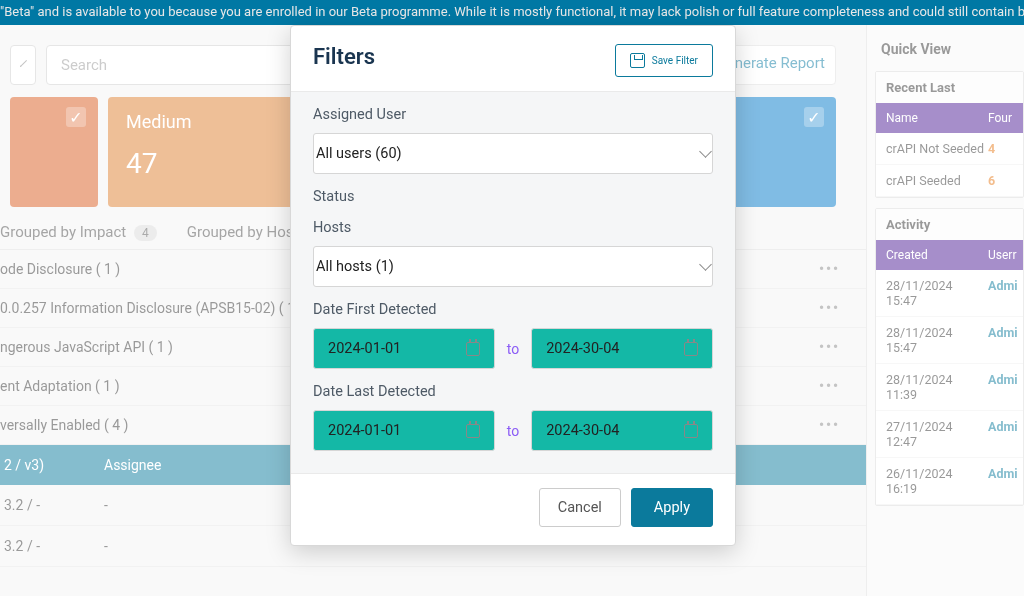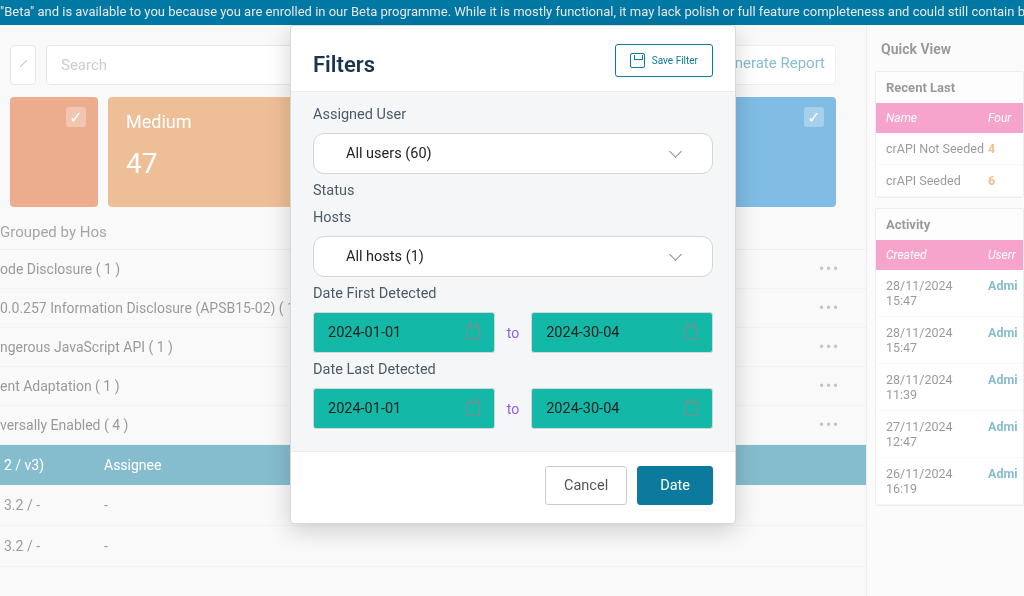--- a/index.html
+++ b/index.html
@@ -37,41 +37,41 @@
     .table-header .th2 { padding-left: 4px; }
     .trow { display: flex; border-bottom: 1px solid #e4e4e4; padding: 12px 0; font-size: 14px; color: #333; }
     .trow .td1 { width: 100px; padding-left: 4px; }
     .trow .td2 { padding-left: 4px; }
     
     
     .right-panel { position: absolute; right: 0; top: 0; width: 158px; background: #f7f7f7; border-left: 1px solid #ddd; height: 100%; padding: 16px 0 0 8px; overflow: hidden; }
     .qv-title { font-size: 14px; font-weight: bold; color: #333; margin-bottom: 14px; padding-left: 6px; }
     .qv-box { border: 1px solid #d8d8d8; border-radius: 2px; margin-bottom: 10px; background: #fff; overflow: hidden; }
     .qv-box-title { font-size: 13px; font-weight: bold; padding: 8px 10px; color: #333; background: #fbfbfb; }
-    .qv-header-row { background: #ec4899; color: #fff; display: flex; font-size: 12px; padding: 8px 0; font-style: italic; }
+    .qv-header-row { background: #4c1d95; color: #fff; display: flex; font-size: 12px; padding: 8px 0; }
     .qv-header-row .c1 { width: 110px; padding-left: 10px; }
     .qv-header-row .c2 { padding-left: 2px; }
     .qv-row { display: flex; font-size: 12.5px; border-bottom: 1px solid #eee; padding: 8px 0; color: #333; }
     .qv-row .c1 { width: 110px; padding-left: 10px; }
     .qv-row .c2 { padding-left: 2px; font-weight: bold; }
     .qv-row .c2.orange { color: #e67a1a; }
     .qv-row .c2.teal { color: #0b7a9c; }
     
     
     .modal { position: absolute; left: 290px; top: 0; width: 446px; background: #fff; border: 1px solid #d8d8d8; border-radius: 4px; box-shadow: 0 6px 24px rgba(0,0,0,0.18); z-index: 10; }
-    .modal-header { display: flex; align-items: flex-end; justify-content: space-between; padding: 18px 22px 14px; }
+    .modal-header { display: flex; align-items: flex-start; justify-content: space-between; padding: 18px 22px 14px; }
     .modal-title { font-size: 22px; font-weight: 600; color: #1a3550; }
     .save-filter-btn { border: 1px solid #0b7a9c; color: #0b7a9c; background: #fff; padding: 8px 14px; border-radius: 3px; font-size: 10px; display: flex; align-items: center; gap: 7px; cursor: pointer; }
     .save-icon { width: 15px; height: 15px; border: 1.5px solid #0b7a9c; border-radius: 2px; position: relative; }
     .save-icon::before { content: ''; position: absolute; top: 1px; left: 3px; width: 7px; height: 4px; border: 1.5px solid #0b7a9c; border-top: none; }
     
     .modal-body { background: #f5f6f7; padding: 14px 22px 22px; border-top: 1px solid #eaeaea; border-bottom: 1px solid #eaeaea; }
-    .field-group { margin-bottom: 8px; }
+    .field-group { margin-bottom: 14px; }
     .field-label { font-size: 14.5px; color: #4e5a66; margin-bottom: 10px; display: block; }
-    .dropdown { background: #fff; border: 1px solid #d6d6d6; border-radius: 11px; padding: 11px 32px; font-size: 14.5px; color: #222; display: flex; justify-content: space-between; align-items: center; cursor: pointer; }
+    .dropdown { background: #fff; border: 1px solid #d6d6d6; border-radius: 3px; padding: 11px 2px; font-size: 14.5px; color: #222; display: flex; justify-content: space-between; align-items: center; cursor: pointer; }
     .chevron { width: 9px; height: 9px; border-right: 1.5px solid #888; border-bottom: 1.5px solid #888; transform: rotate(45deg); margin-top: -4px; }
     
     .date-row { display: flex; align-items: center; gap: 12px; }
     .date-input { background: #14b8a6; border: 1px solid #d6d6d6; border-radius: 3px; padding: 11px 14px; font-size: 14.5px; color: #222; flex: 1; display: flex; justify-content: space-between; align-items: center; }
     .cal-icon { width: 14px; height: 14px; border: 1.5px solid #888; border-radius: 2px; position: relative; }
     .cal-icon::before { content: ''; position: absolute; top: -4px; left: 2px; width: 2px; height: 4px; background: #888; }
     .cal-icon::after { content: ''; position: absolute; top: -4px; right: 2px; width: 2px; height: 4px; background: #888; }
     .date-sep { color: #8b5cf6; font-size: 14px; }
     
     .modal-footer { display: flex; justify-content: flex-end; gap: 10px; padding: 14px 22px 18px; }
@@ -103,20 +103,24 @@
         <div class="card-medium">
           <div class="label">Medium</div>
           <div class="num">47</div>
         </div>
         <div class="card-blue">
           <div class="card-check">✓</div>
         </div>
       </div>
 
       <div class="group-tabs">
+        <div class="group-tab">
+          <span>Grouped by Impact</span>
+          <span class="count">4</span>
+        </div>
         <div class="group-tab">Grouped by Hos</div>
       </div>
 
       <div class="finding-list">
         <div class="finding-row">
             <span>ode Disclosure ( 1 )</span>
             <span class="dots">•••</span>
           </div>
         <div class="finding-row">
             <span>0.0.257 Information Disclosure (APSB15-02) ( 1 )</span>
@@ -257,16 +261,16 @@
           <div class="date-input">
             <span>2024-30-04</span>
             <span class="cal-icon"></span>
           </div>
         </div>
       </div>
     </div>
 
     <div class="modal-footer">
       <button class="btn-cancel">Cancel</button>
-      <button class="btn-apply">Date</button>
+      <button class="btn-apply">Apply</button>
     </div>
   </div>
 </div>
 
 </body></html>

